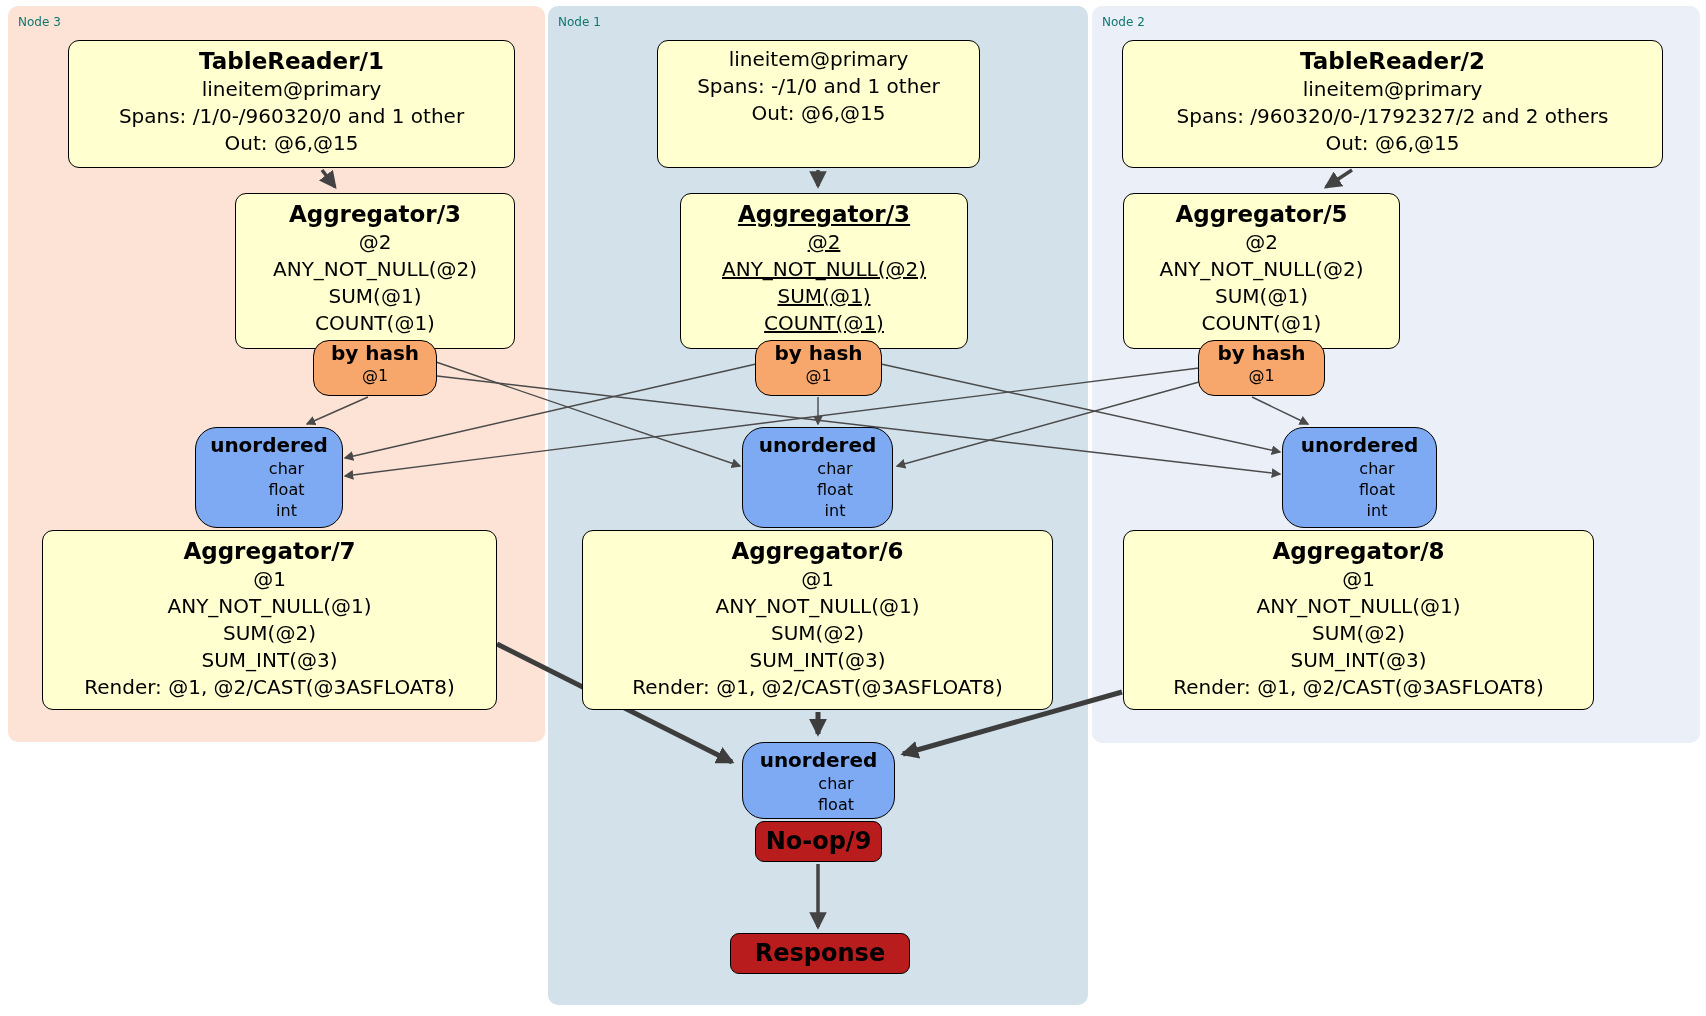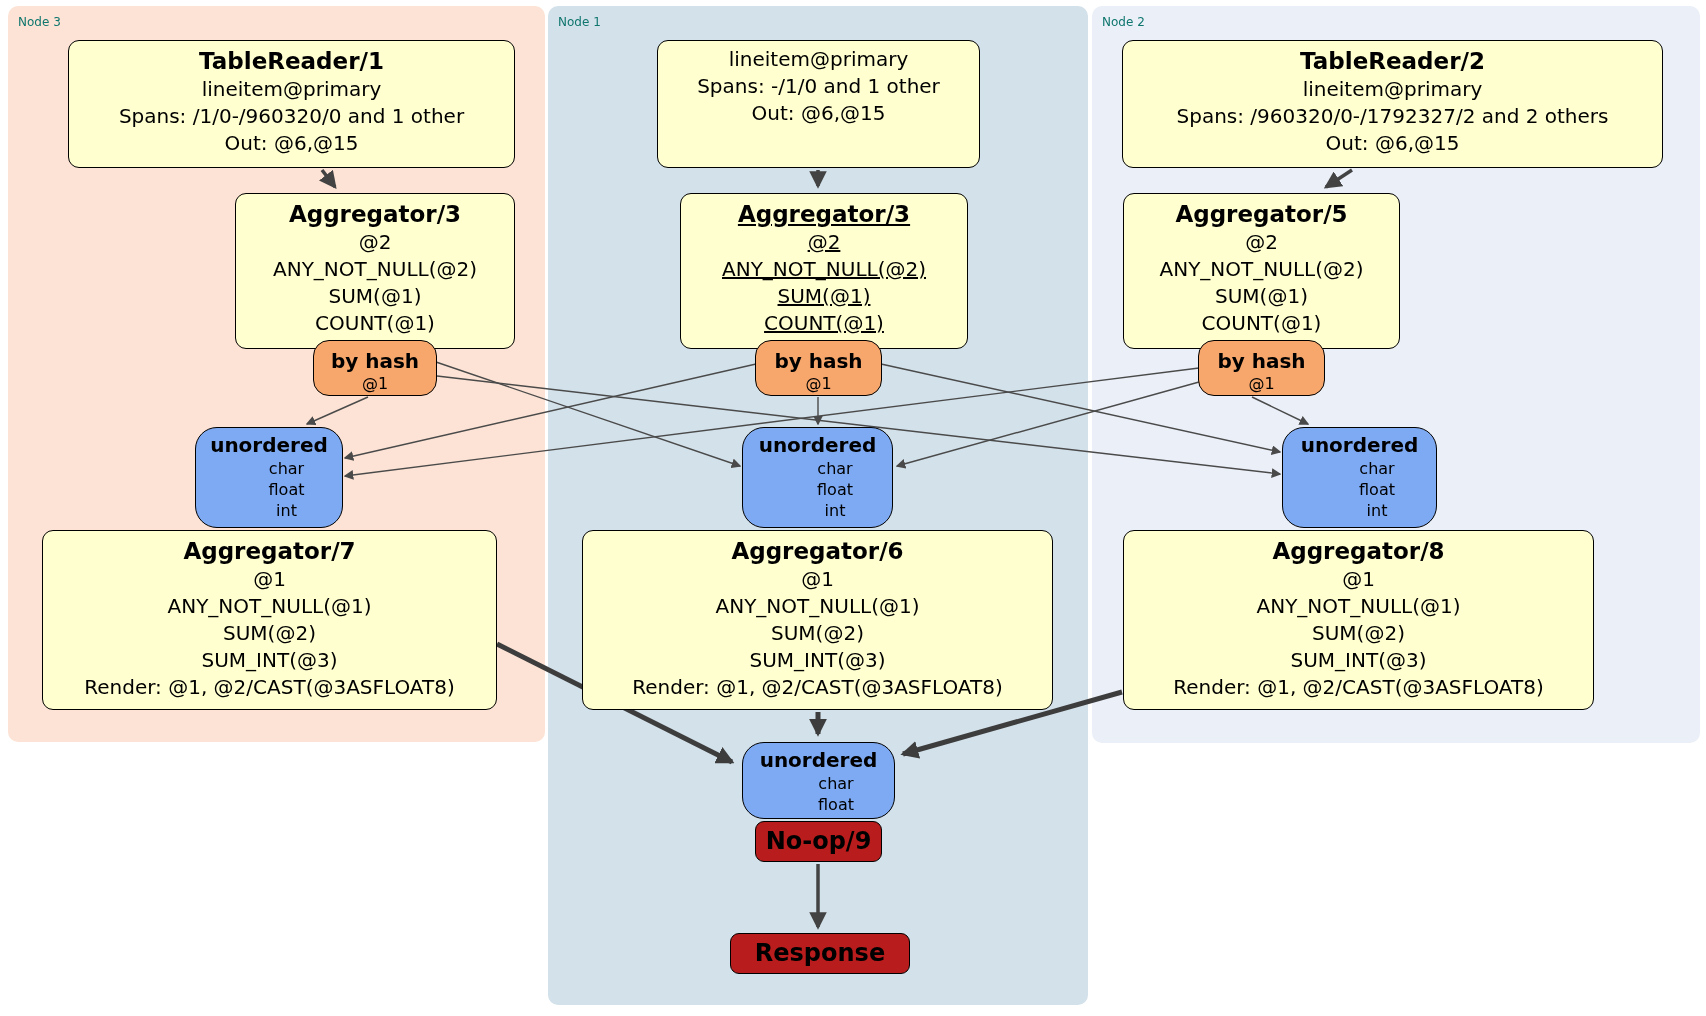--- a/index.html
+++ b/index.html
@@ -6,21 +6,21 @@
   #stage{position:relative;width:1706px;height:1016px;overflow:hidden;
          font-family:"DejaVu Sans","Liberation Sans",sans-serif;color:#000;}
   .panel{position:absolute;border-radius:10px;}
   .panel-label{position:absolute;font-size:12px;line-height:24px;color:#0f766e;}
   #edges{position:absolute;left:0;top:0;z-index:2;}
   .node-box{position:absolute;z-index:3;box-sizing:border-box;background:#ffffd0;
             border:1.5px solid #000;border-radius:11px;text-align:center;padding-top:5px;}
   .node-box .title{font-weight:bold;font-size:23px;line-height:30px;white-space:nowrap;}
   .node-box .line{font-size:20px;line-height:27px;white-space:nowrap;}
   .router{position:absolute;z-index:4;box-sizing:border-box;background:#f7a76c;
-          border:1.5px solid #000;border-radius:16px;text-align:center;padding-top:8px;}
+          border:1.5px solid #000;border-radius:16px;text-align:center;padding-top:0;}
   .router .title{font-weight:bold;font-size:20px;line-height:25px;}
   .router .line{font-size:16px;line-height:20px;}
   .sync{position:absolute;z-index:4;box-sizing:border-box;background:#7daaf3;
         border:1.5px solid #000;border-radius:22px;text-align:center;padding-top:5px;}
   .sync .title{font-weight:bold;font-size:20px;line-height:25px;}
   .sync .line{font-size:16px;line-height:21px;padding-left:35px;}
   .small-box{position:absolute;z-index:3;box-sizing:border-box;background:#b91c1c;
              border:1.5px solid #000;border-radius:9px;text-align:center;}
   .small-box .title{font-weight:bold;font-size:24px;line-height:38px;white-space:nowrap;}
 </style>

